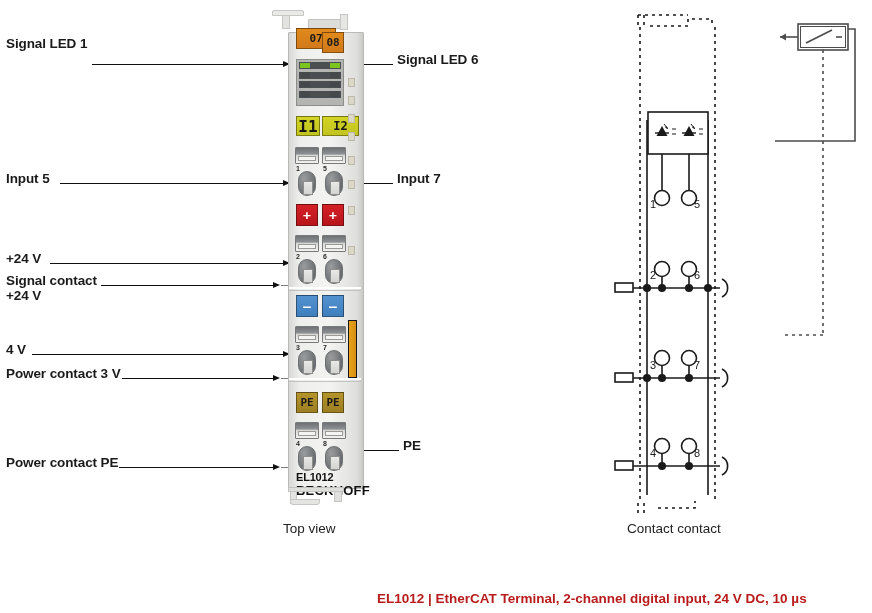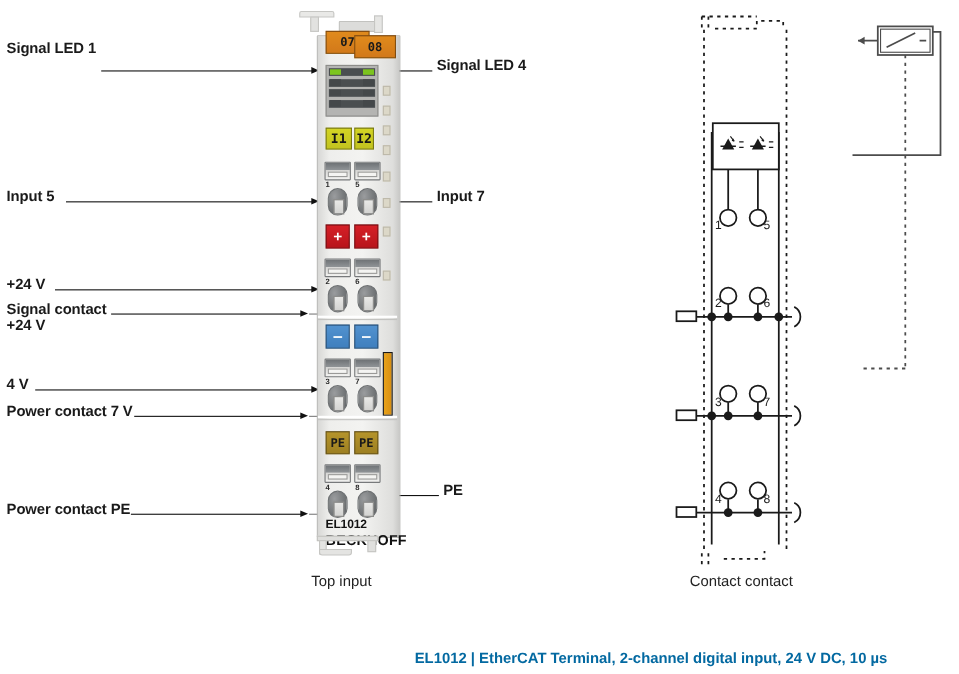--- a/index.html
+++ b/index.html
@@ -10,21 +10,21 @@
   }
   .stage{position:absolute;left:0;top:0;width:872px;height:613px;}
   .abs{position:absolute;}
 
   
   .lbl{
     font-size:13.5px;font-weight:600;color:#1a1a1a;
     letter-spacing:-0.1px;white-space:pre;line-height:15px;
   }
   .cap{font-size:13.5px;font-weight:400;color:#222;white-space:nowrap;}
-  .caption-main{font-size:13.5px;font-weight:600;color:#0369a1;white-space:nowrap;}
+  .caption-main{font-size:13.5px;font-weight:600;color:#b91c1c;white-space:nowrap;}
 
   
   .leader{height:1px;background:#111;position:absolute;}
   .leader.thin{background:#7d7d7d;}
   .arrow-r{
     position:absolute;width:0;height:0;
     border-top:3.5px solid transparent;border-bottom:3.5px solid transparent;
     border-left:7px solid #111;
   }
   .arrow-l{
@@ -135,31 +135,31 @@
   <div class="abs lbl" style="left:6px;top:273px;">Signal contact</div>
   <div class="abs lbl" style="left:6px;top:288px;">+24 V</div>
   <div class="leader" style="left:101px;top:285px;width:175px;"></div>
   <div class="arrow-r" style="left:273px;top:281.5px;"></div>
   <div class="leader thin" style="left:281px;top:285px;width:16px;"></div>
 
   <div class="abs lbl" style="left:6px;top:342px;">4 V</div>
   <div class="leader" style="left:32px;top:354px;width:254px;"></div>
   <div class="arrow-r" style="left:283px;top:350.5px;"></div>
 
-  <div class="abs lbl" style="left:6px;top:366px;">Power contact 7 V</div>
+  <div class="abs lbl" style="left:6px;top:366px;">Power contact 3 V</div>
   <div class="leader" style="left:122px;top:378px;width:154px;"></div>
   <div class="arrow-r" style="left:273px;top:374.5px;"></div>
   <div class="leader thin" style="left:281px;top:378px;width:16px;"></div>
 
   <div class="abs lbl" style="left:6px;top:455px;">Power contact PE</div>
   <div class="leader" style="left:119px;top:467px;width:157px;"></div>
   <div class="arrow-r" style="left:273px;top:463.5px;"></div>
   <div class="leader thin" style="left:281px;top:467px;width:14px;"></div>
 
-  <div class="abs lbl" style="left:397px;top:52px;">Signal LED 4</div>
+  <div class="abs lbl" style="left:397px;top:52px;">Signal LED 6</div>
   <div class="leader" style="left:355px;top:64px;width:38px;"></div>
   <div class="arrow-l" style="left:348px;top:60.5px;"></div>
 
   <div class="abs lbl" style="left:397px;top:171px;">Input 7</div>
   <div class="leader" style="left:355px;top:183px;width:38px;"></div>
   <div class="arrow-l" style="left:348px;top:179.5px;"></div>
 
   <div class="abs lbl" style="left:403px;top:438px;">PE</div>
   <div class="leader" style="left:358px;top:450px;width:41px;"></div>
   <div class="arrow-l" style="left:351px;top:446.5px;"></div>
@@ -171,43 +171,43 @@
     <div class="t-bracket" style="left:10px;top:5px;width:8px;height:14px;background:#e2e2e0;
          border:1px solid #c6c6c3;box-sizing:border-box;"></div>
     <div class="t-bracket" style="left:36px;top:9px;width:38px;height:10px;background:#dcdcda;
          border:1px solid #c2c2bf;box-sizing:border-box;border-radius:1px;"></div>
     <div class="t-bracket" style="left:68px;top:4px;width:8px;height:16px;background:#e6e6e4;
          border:1px solid #c6c6c3;box-sizing:border-box;"></div>
 
     <div class="body-main"></div>
 
     <div class="blk-txt orange" style="left:24px;top:18px;width:40px;height:21px;">07</div>
-    <div class="blk-txt orange" style="left:50px;top:22px;width:38px;height:21px;">08</div>
+    <div class="blk-txt orange" style="left:50px;top:22px;width:22px;height:21px;">08</div>
 
     <div class="led-window" style="left:24px;top:49px;width:48px;height:47px;">
       <div class="led-row">
         <span class="led-dot on"></span>
         <span class="led-dot on"></span>
       </div>
       <div class="led-row">
         <span class="led-dot"></span>
         <span class="led-dot"></span>
       </div>
       <div class="led-row">
         <span class="led-dot"></span>
         <span class="led-dot"></span>
       </div>
       <div class="led-row">
         <span class="led-dot"></span>
         <span class="led-dot"></span>
       </div>
     </div>
 
-    <div class="blk-txt yellowgrn" style="left:24px;top:106px;width:24px;height:20px;font-size:12px;">I1</div>
-    <div class="blk-txt yellowgrn" style="left:50px;top:106px;width:18px;height:20px;font-size:12px;">I2</div>
+    <div class="blk-txt yellowgrn" style="left:24px;top:106px;width:24px;height:20px;font-size:16px;">I1</div>
+    <div class="blk-txt yellowgrn" style="left:50px;top:106px;width:37px;height:20px;font-size:12px;">I2</div>
 
     <div class="clamp" style="left:23px;top:137px;width:24px;height:17px;">
       <div class="clamp-inner"></div>
     </div>
     <div class="clamp" style="left:50px;top:137px;width:24px;height:17px;">
       <div class="clamp-inner"></div>
     </div>
     <div class="cnum" style="left:24px;top:155px;">1</div>
     <div class="cnum" style="left:51px;top:155px;">5</div>
     <div class="hole" style="left:26px;top:161px;">
@@ -387,17 +387,17 @@
         <text x="50" y="274">2</text>
         <text x="94" y="274">6</text>
         <text x="50" y="364">3</text>
         <text x="94" y="364">7</text>
         <text x="50" y="452">4</text>
         <text x="94" y="452">8</text>
       </g>
     </svg>
   </div>
 
-  <div class="abs cap" style="left:283px;top:521px;">Top input</div>
+  <div class="abs cap" style="left:283px;top:521px;">Top view</div>
   <div class="abs cap" style="left:627px;top:521px;">Contact contact</div>
   <div class="abs caption-main" style="left:377px;top:591px;">EL1012 | EtherCAT Terminal, 2-channel digital input, 24 V DC, 10 µs</div>
 
 </div>
 
 </body></html>

